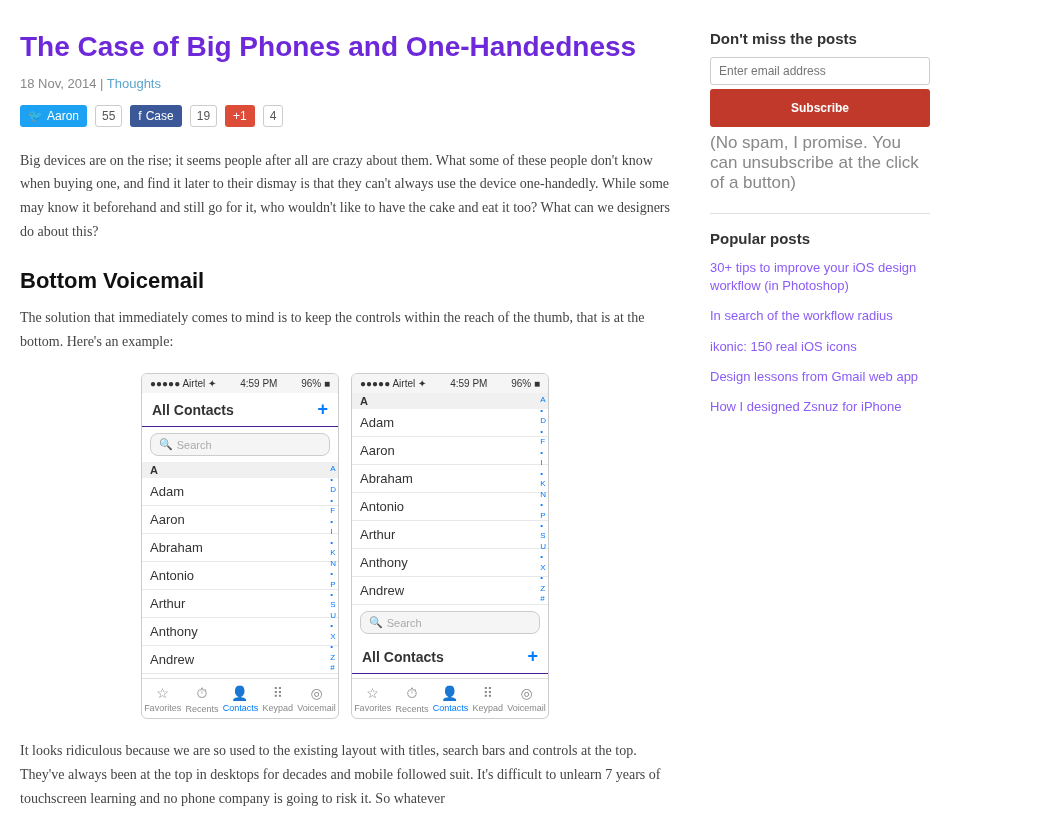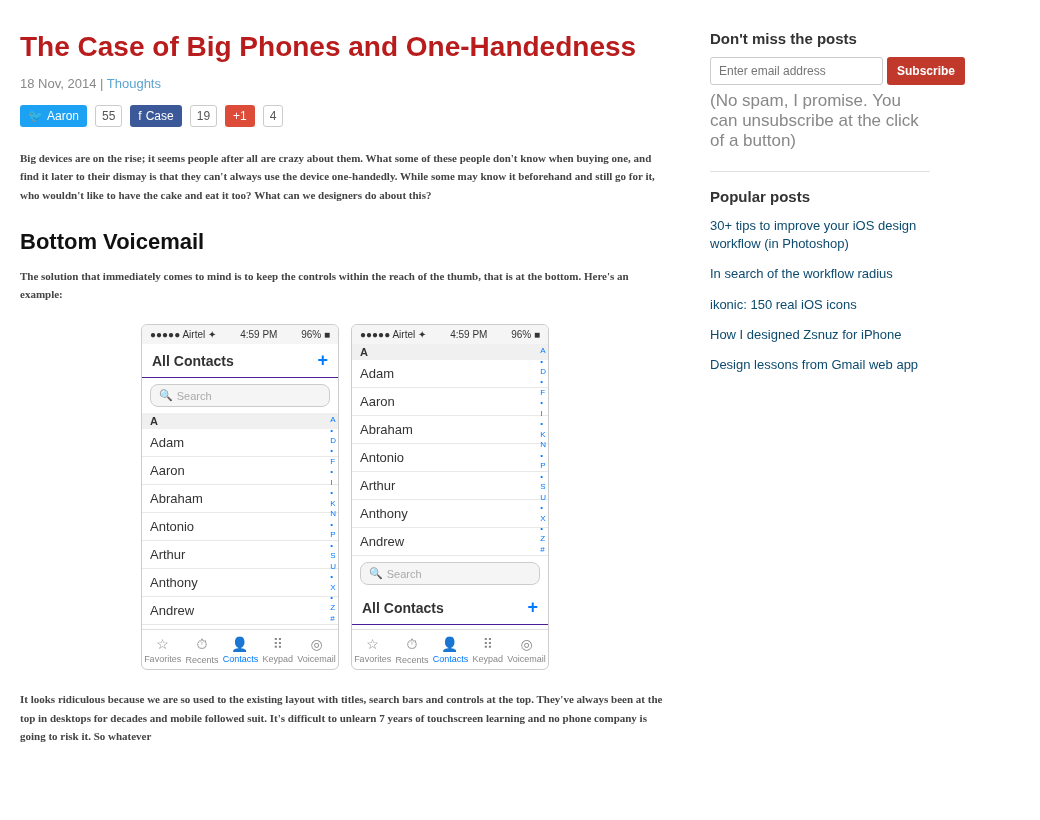--- a/index.html
+++ b/index.html
@@ -20,21 +20,21 @@
     
     .sidebar {
       width: 220px;
       flex-shrink: 0;
     }
     
     .article-title {
       font-family: Arial, sans-serif;
       font-size: 28px;
       font-weight: 900;
-      color: #b91c1c;
+      color: #6d28d9;
       line-height: 1.2;
       margin-bottom: 12px;
     }
     
     .article-meta {
       font-family: Arial, sans-serif;
       font-size: 13px;
       color: #888;
       margin-bottom: 14px;
     }
@@ -97,25 +97,24 @@
       color: white;
       font-family: Arial, sans-serif;
       font-size: 12px;
       padding: 4px 8px;
       border-radius: 3px;
       border: none;
       cursor: pointer;
     }
     
     .article-body p {
-      font-size: 11px;
+      font-size: 14px;
       line-height: 1.7;
       color: #444;
       margin-bottom: 16px;
-      font-weight: bold;
     }
     
     .section-heading {
       font-family: Arial, sans-serif;
       font-size: 22px;
       font-weight: 900;
       color: #111;
       margin: 24px 0 12px 0;
     }
     
@@ -236,37 +235,38 @@
       font-size: 15px;
       font-weight: bold;
       color: #333;
       margin-bottom: 10px;
     }
     
     .email-form {
       display: flex;
       gap: 4px;
       margin-bottom: 6px;
+      flex-direction: column;
     }
     
     .email-input {
       flex: 1;
       padding: 6px 8px;
       border: 1px solid #ccc;
       border-radius: 3px;
       font-size: 12px;
       font-family: Arial, sans-serif;
       color: #aaa;
     }
     
     .subscribe-btn {
       background: #c0392b;
       color: white;
       border: none;
-      padding: 6px 10px;
+      padding: 12px 10px;
       border-radius: 3px;
       font-size: 12px;
       font-family: Arial, sans-serif;
       cursor: pointer;
       font-weight: bold;
     }
     
     .no-spam-text {
       font-family: Arial, sans-serif;
       font-size: 17px;
@@ -279,21 +279,21 @@
       font-size: 15px;
       font-weight: bold;
       color: #333;
       margin-bottom: 12px;
     }
     
     .popular-post-link {
       display: block;
       font-family: Arial, sans-serif;
       font-size: 13px;
-      color: #0c4a6e;
+      color: #8b5cf6;
       text-decoration: none;
       margin-bottom: 12px;
       line-height: 1.4;
     }
     
     hr.sidebar-divider {
       border: none;
       border-top: 1px solid #e0e0e0;
       margin: 16px 0;
     }
@@ -499,18 +499,18 @@
     <div class="no-spam-text">(No spam, I promise. You can unsubscribe at the click of a button)</div>
 
     <hr class="sidebar-divider">
 
     <div class="popular-posts-title">Popular posts</div>
 
     <div id="popular-posts-list">
         <a href="#" class="popular-post-link">30+ tips to improve your iOS design workflow (in Photoshop)</a>
         <a href="#" class="popular-post-link">In search of the workflow radius</a>
         <a href="#" class="popular-post-link">ikonic: 150 real iOS icons</a>
+        <a href="#" class="popular-post-link">Design lessons from Gmail web app</a>
         <a href="#" class="popular-post-link">How I designed Zsnuz for iPhone</a>
-        <a href="#" class="popular-post-link">Design lessons from Gmail web app</a>
       </div>
 
   </div>
 </div>
 
 </body></html>

